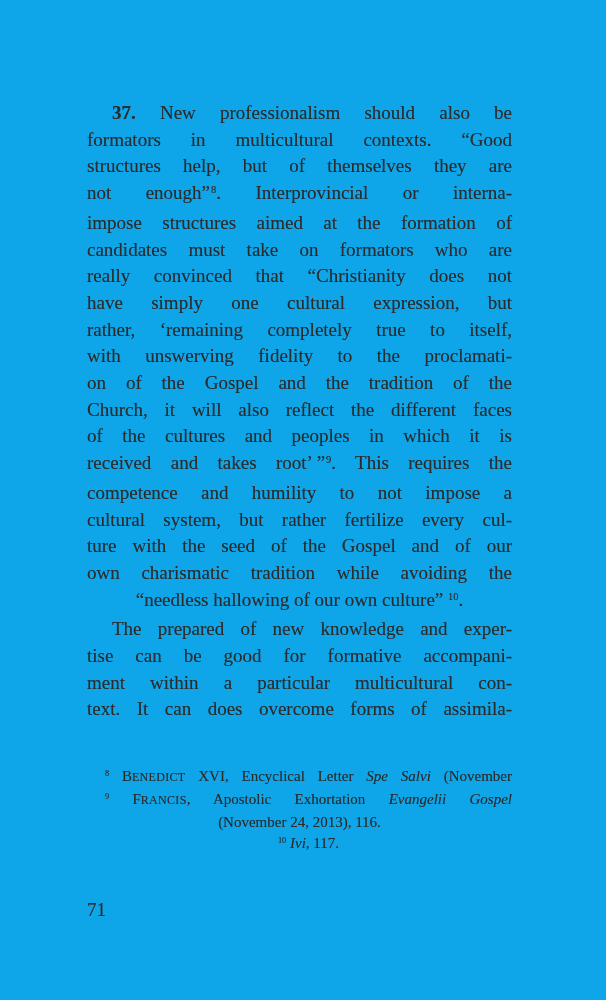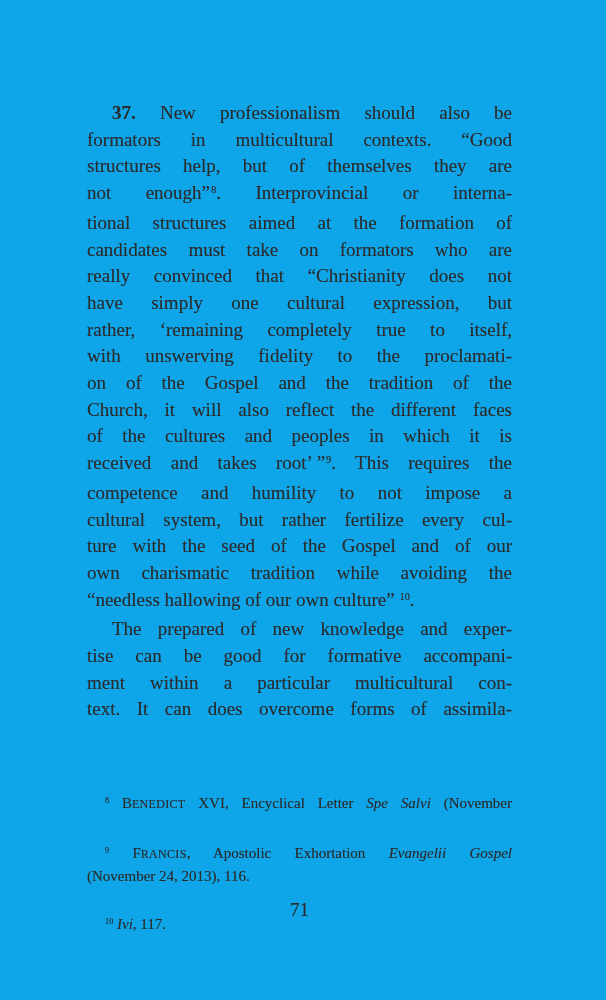--- a/index.html
+++ b/index.html
@@ -28,56 +28,56 @@
   .footnotes {
     position: absolute;
     left: 87px;
     top: 766px;
     width: 425px;
     font-size: 15px;
     line-height: 21px;
     text-shadow: 0 0 0.4px rgba(40,40,40,0.45);
   }
 
-  .line { width: 100%; }
+  .line { width: 100%; text-align: center; }
   .just { text-align: justify; text-align-last: justify; }
   .body-text .ind { text-indent: 25px; }
-  .footnotes .ind { text-indent: 17px; margin-top: 27px; }
+  .footnotes .ind { text-indent: 17px; }
 
   .s-b  { font-weight: bold; }
   .s-i  { font-style: italic; }
   .s-sc { font-size: 0.8em; letter-spacing: 0.3px; }
   .s-sup {
     font-size: 0.55em;
     position: relative;
     top: -0.55em;
     margin-left: 1px;
   }
 
   .page-number {
     position: absolute;
     left: 87px;
     top: 899px;
     width: 425px;
-    text-align: center;
+    text-align: left;
     font-size: 19px;
     line-height: 22px;
     text-shadow: 0 0 0.4px rgba(40,40,40,0.45);
   }
 </style>
 </head>
 <body>
 
 <div class="page" style="background: #0ea5e9; color: rgb(44, 44, 44);">
   <div class="body-text" id="body-text">
       <div class="line just ind"><span class="s-b">37.</span><span> New professionalism should also be</span></div>
       <div class="line just"><span>formators in multicultural contexts. “Good</span></div>
       <div class="line just"><span>structures help, but of themselves they are</span></div>
       <div class="line just"><span>not enough”</span><span class="s-sup">8</span><span>. Interprovincial or interna-</span></div>
-      <div class="line just"><span>tional structures aimed at the formation of</span></div>
+      <div class="line just"><span>impose structures aimed at the formation of</span></div>
       <div class="line just"><span>candidates must take on formators who are</span></div>
       <div class="line just"><span>really convinced that “Christianity does not</span></div>
       <div class="line just"><span>have simply one cultural expression, but</span></div>
       <div class="line just"><span>rather, ‘remaining completely true to itself,</span></div>
       <div class="line just"><span>with unswerving fidelity to the proclamati-</span></div>
       <div class="line just"><span>on of the Gospel and the tradition of the</span></div>
       <div class="line just"><span>Church, it will also reflect the different faces</span></div>
       <div class="line just"><span>of the cultures and peoples in which it is</span></div>
       <div class="line just"><span>received and takes root’ ”</span><span class="s-sup">9</span><span>. This requires the</span></div>
       <div class="line just"><span>competence and humility to not impose a</span></div>

